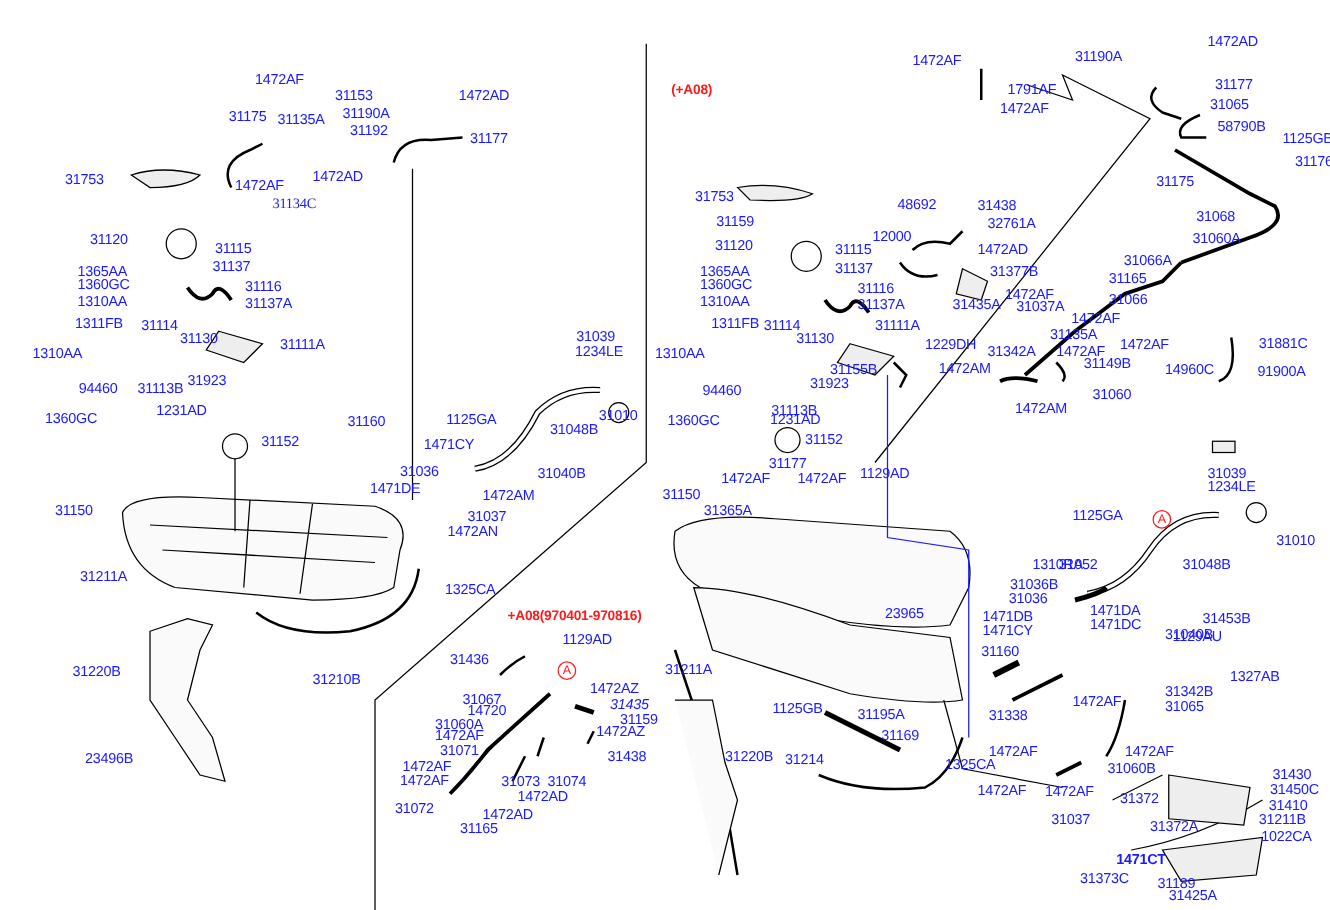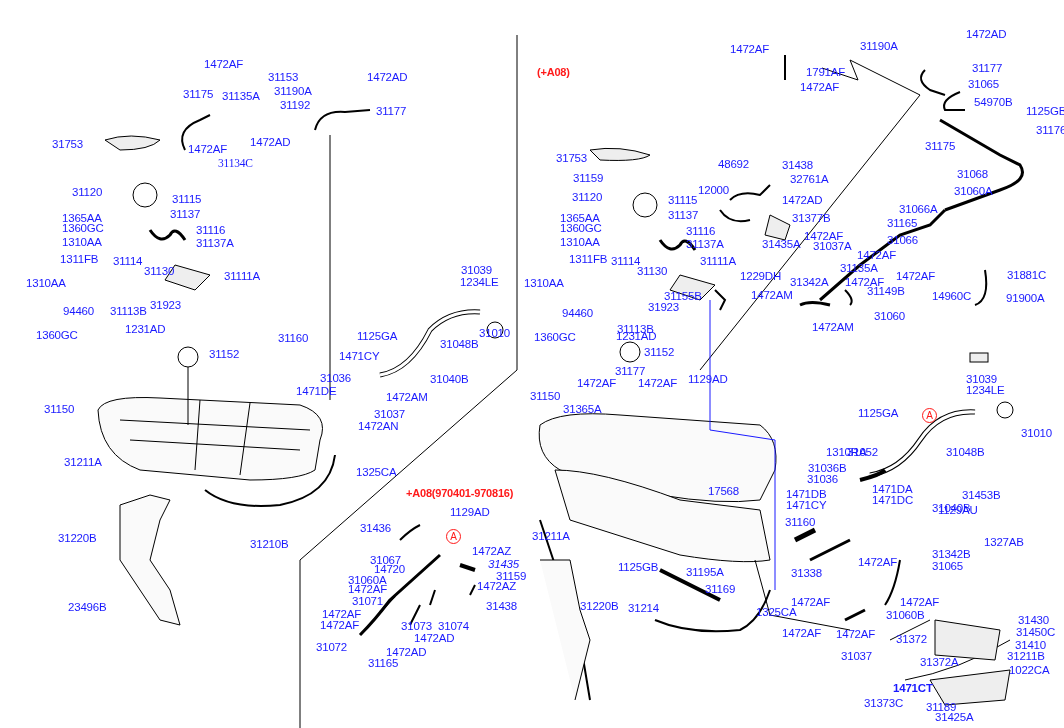--- a/index.html
+++ b/index.html
@@ -164,21 +164,21 @@
       <span class="lbl" style="left: 316px; top: 641px;">31072</span>
       <span class="lbl" style="left: 386px; top: 646px;">1472AD</span>
       <span class="lbl" style="left: 368px; top: 657px;">31165</span>
       <span class="lbl" style="left: 730px; top: 43px;">1472AF</span>
       <span class="lbl" style="left: 860px; top: 40px;">31190A</span>
       <span class="lbl" style="left: 966px; top: 28px;">1472AD</span>
       <span class="lbl" style="left: 806px; top: 66px;">1791AF</span>
       <span class="lbl" style="left: 972px; top: 62px;">31177</span>
       <span class="lbl" style="left: 800px; top: 81px;">1472AF</span>
       <span class="lbl" style="left: 968px; top: 78px;">31065</span>
-      <span class="lbl" style="left: 974px; top: 96px;">54970B</span>
+      <span class="lbl" style="left: 974px; top: 96px;">58790B</span>
       <span class="lbl" style="left: 1026px; top: 105px;">1125GB</span>
       <span class="lbl" style="left: 1036px; top: 124px;">31176</span>
       <span class="lbl" style="left: 925px; top: 140px;">31175</span>
       <span class="lbl" style="left: 556px; top: 152px;">31753</span>
       <span class="lbl" style="left: 718px; top: 158px;">48692</span>
       <span class="lbl" style="left: 782px; top: 159px;">31438</span>
       <span class="lbl" style="left: 573px; top: 172px;">31159</span>
       <span class="lbl" style="left: 790px; top: 173px;">32761A</span>
       <span class="lbl" style="left: 572px; top: 191px;">31120</span>
       <span class="lbl" style="left: 698px; top: 184px;">12000</span>
@@ -237,21 +237,21 @@
       <span class="lbl" style="left: 826px; top: 446px;">1310RA</span>
       <span class="lbl" style="left: 847px; top: 446px;">31052</span>
       <span class="lbl" style="left: 946px; top: 446px;">31048B</span>
       <span class="lbl" style="left: 808px; top: 462px;">31036B</span>
       <span class="lbl" style="left: 807px; top: 473px;">31036</span>
       <span class="lbl" style="left: 872px; top: 483px;">1471DA</span>
       <span class="lbl" style="left: 786px; top: 488px;">1471DB</span>
       <span class="lbl" style="left: 786px; top: 499px;">1471CY</span>
       <span class="lbl" style="left: 872px; top: 494px;">1471DC</span>
       <span class="lbl" style="left: 932px; top: 502px;">31040B</span>
-      <span class="lbl" style="left: 708px; top: 485px;">17568</span>
+      <span class="lbl" style="left: 708px; top: 485px;">23965</span>
       <span class="lbl" style="left: 962px; top: 489px;">31453B</span>
       <span class="lbl" style="left: 785px; top: 516px;">31160</span>
       <span class="lbl" style="left: 938px; top: 504px;">1129AU</span>
       <span class="lbl" style="left: 984px; top: 536px;">1327AB</span>
       <span class="lbl" style="left: 532px; top: 530px;">31211A</span>
       <span class="lbl" style="left: 932px; top: 548px;">31342B</span>
       <span class="lbl" style="left: 932px; top: 560px;">31065</span>
       <span class="lbl" style="left: 858px; top: 556px;">1472AF</span>
       <span class="lbl" style="left: 618px; top: 561px;">1125GB</span>
       <span class="lbl" style="left: 686px; top: 566px;">31195A</span>

